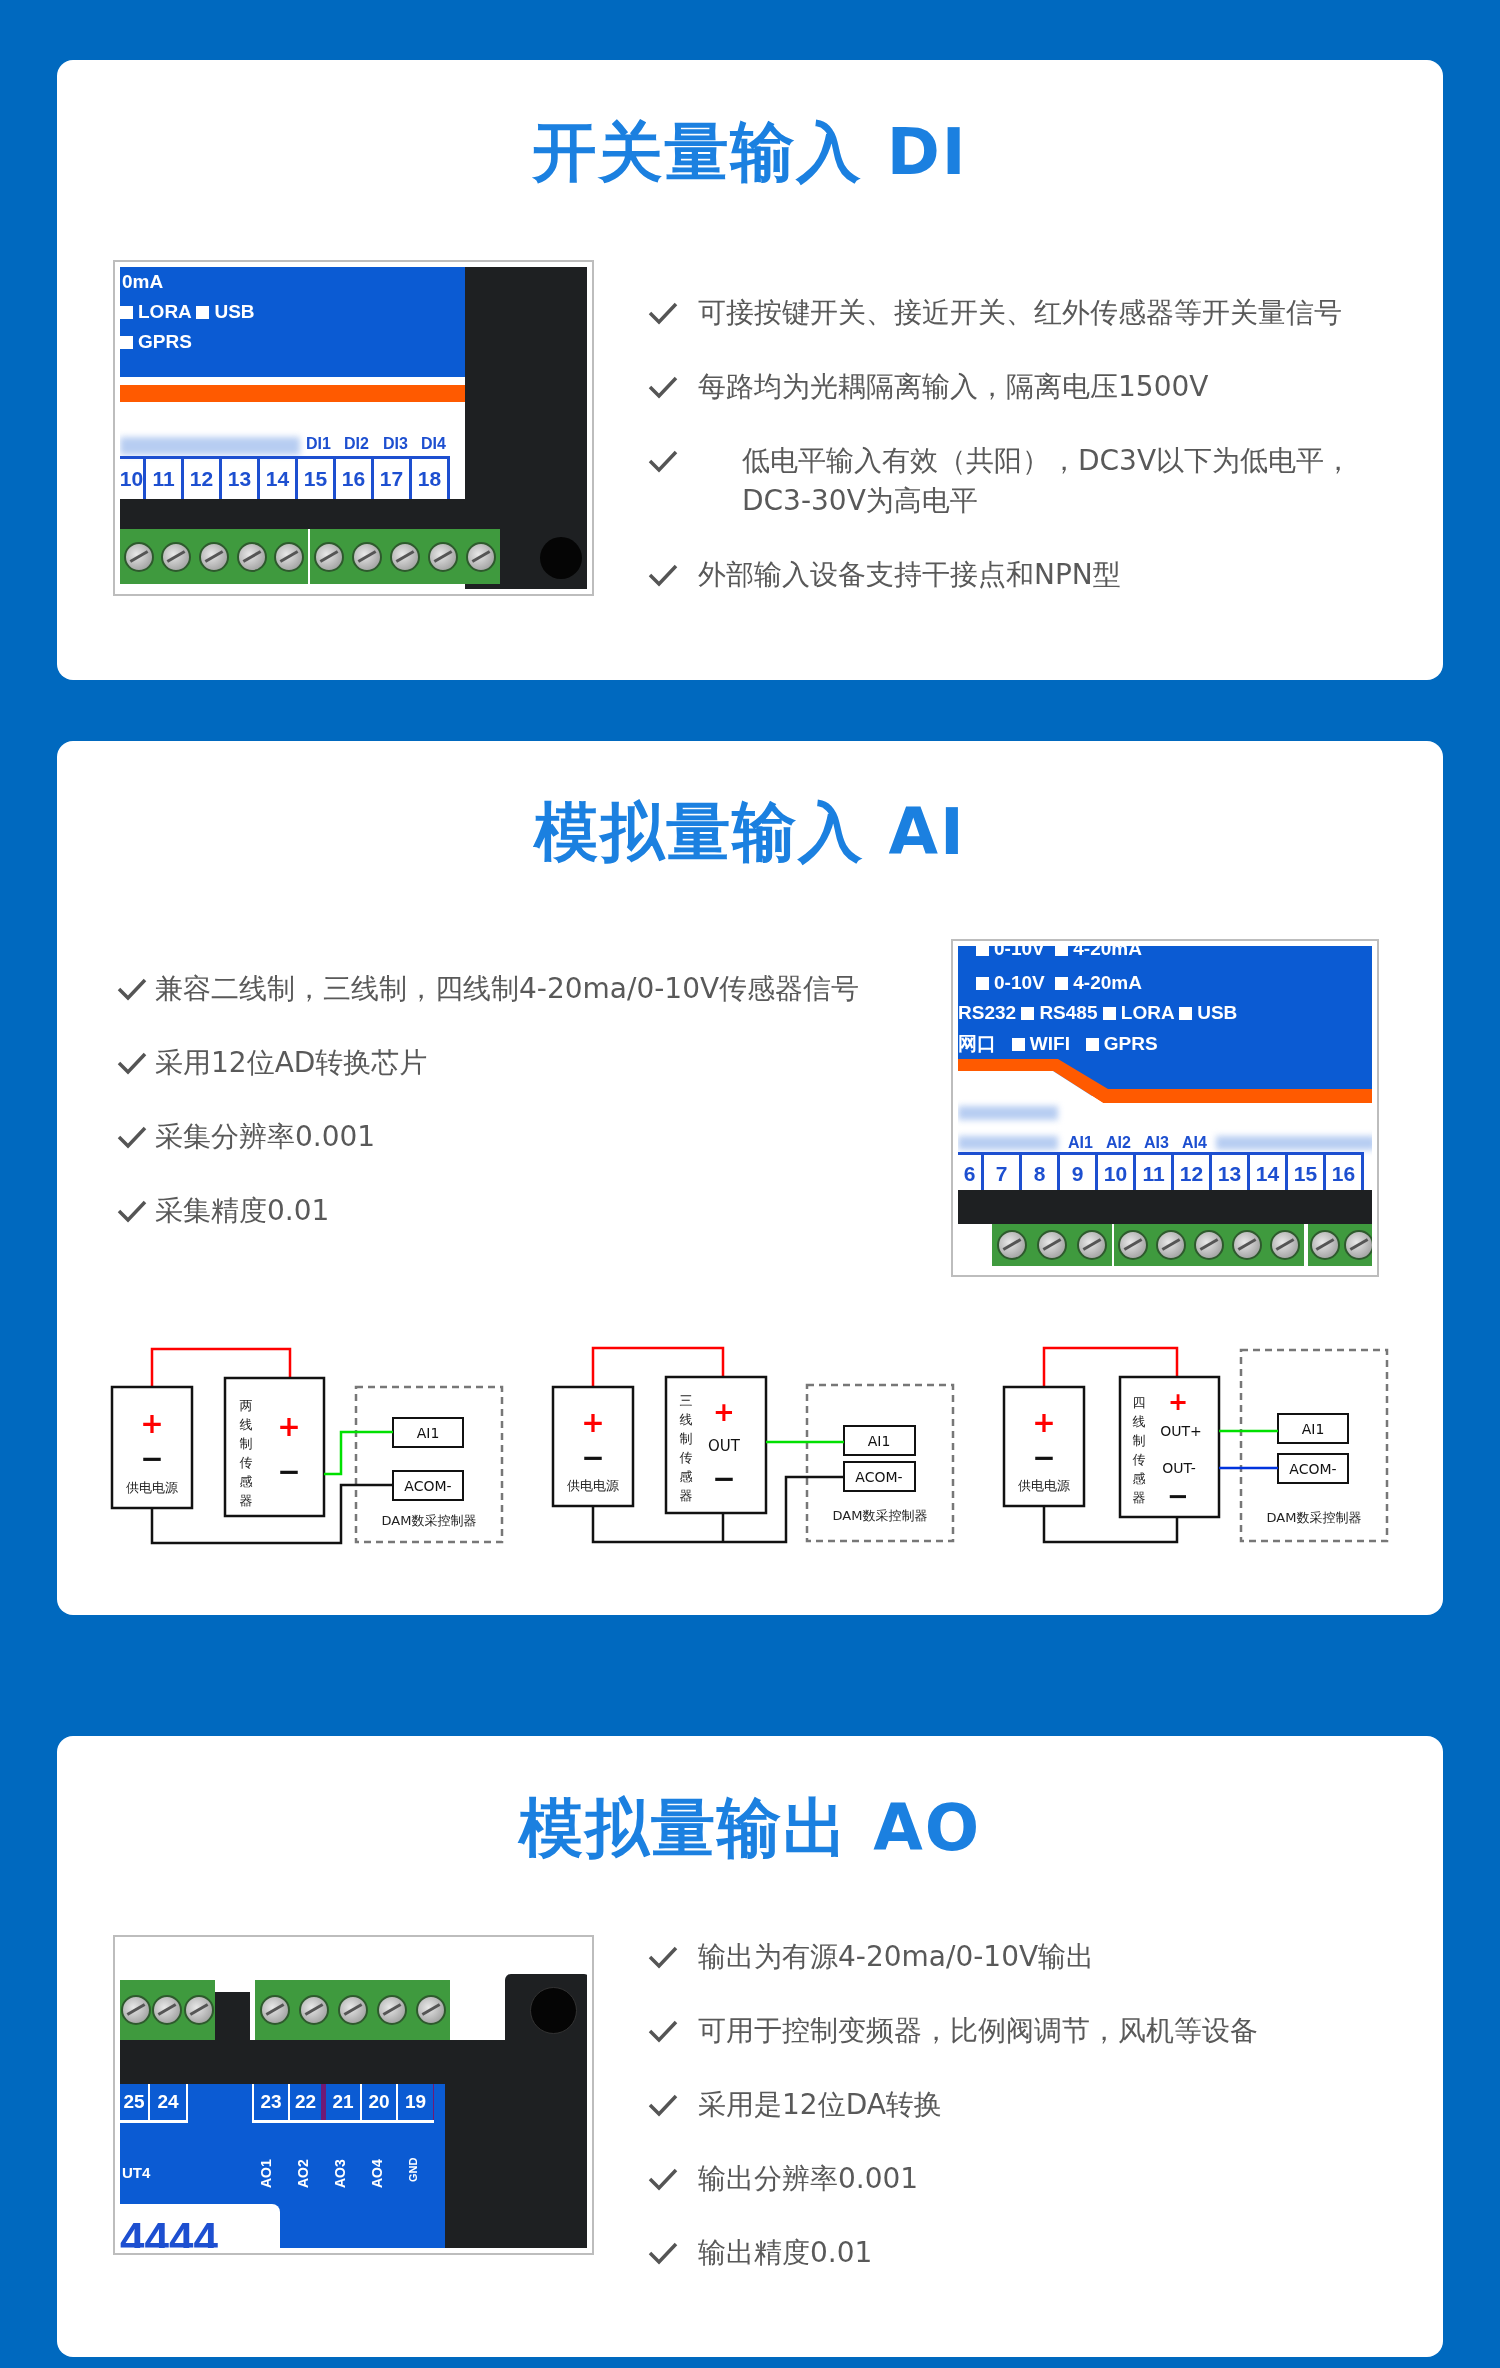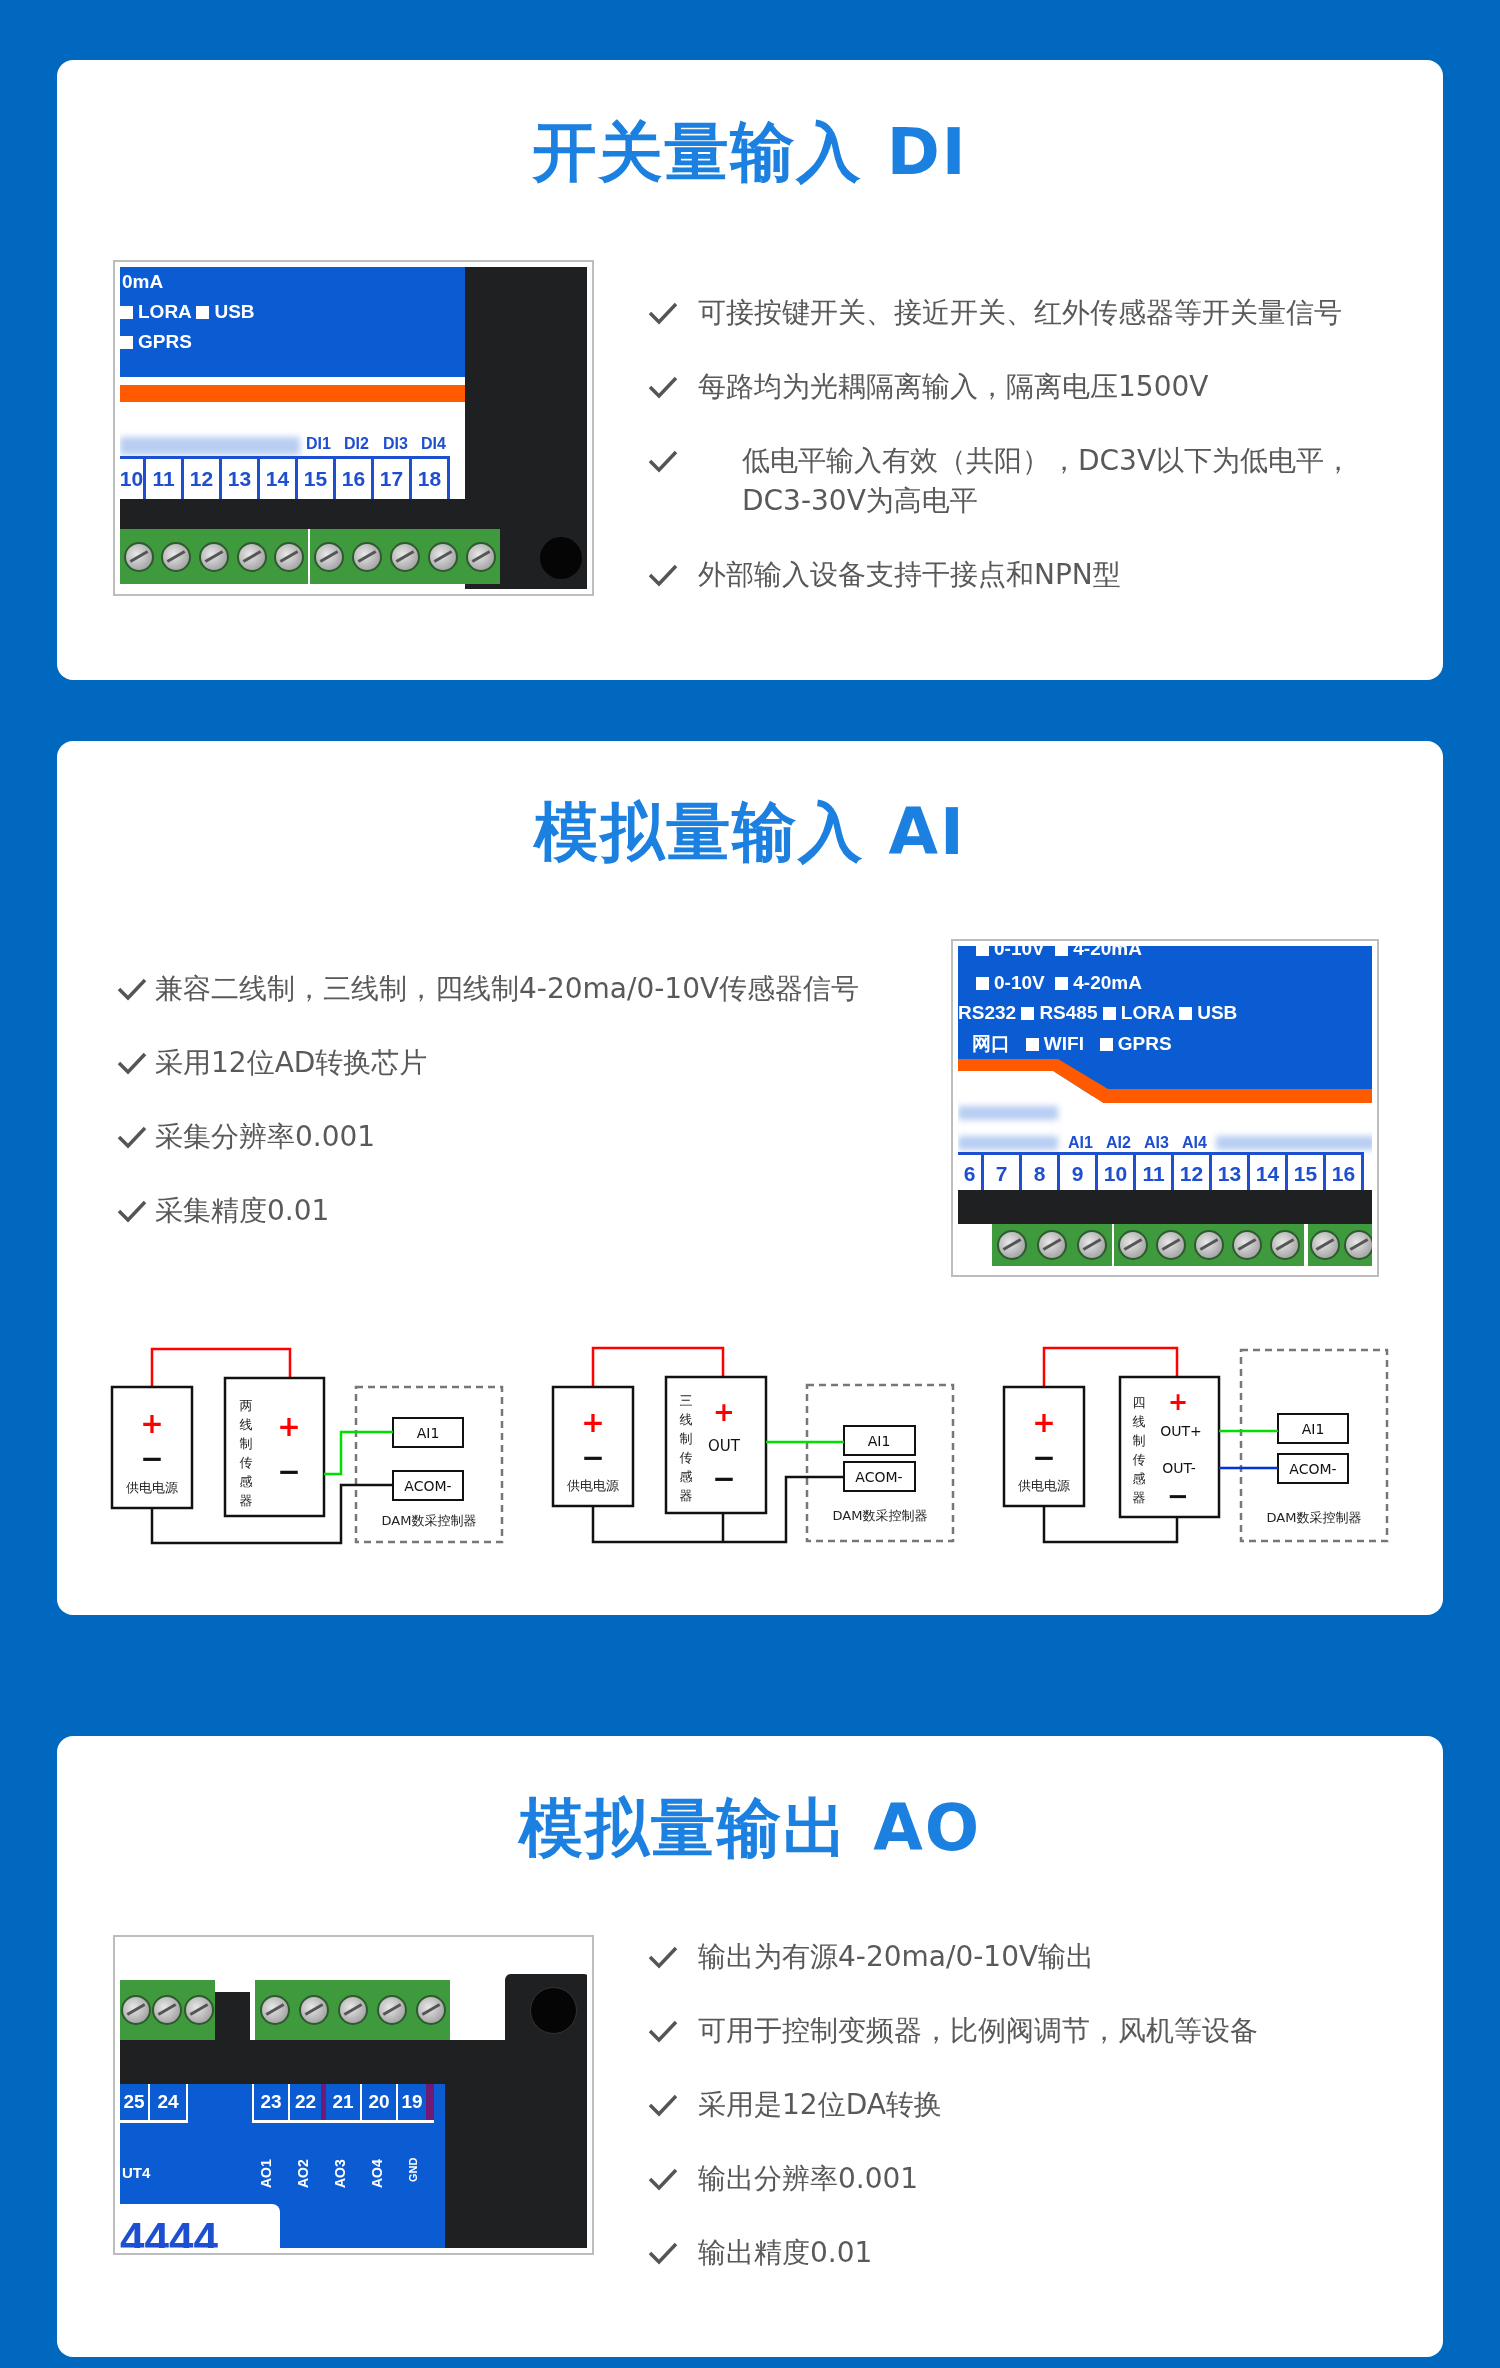--- a/index.html
+++ b/index.html
@@ -150,21 +150,21 @@
       </span>
     <span class="check-text" style="margin-left:-12px;">采集精度0.01</span>
   </div>
 
   <div class="photo" style="left:894px;top:198px;width:428px;height:338px;">
     <div class="photo-inner">
       <div class="pcb-blue" style="left:0;top:0;width:418px;height:150px;"></div>
       <div class="pcb-text" style="left:18px;top:-8px;"><span class="sq"></span><span>0-10V</span> &nbsp;<span class="sq"></span><span>4-20mA</span></div>
       <div class="pcb-text" style="left:18px;top:26px;"><span class="sq"></span><span>0-10V</span> &nbsp;<span class="sq"></span><span>4-20mA</span></div>
       <div class="pcb-text" style="left:0;top:56px;"><span>RS232</span> <span class="sq"></span><span>RS485</span> <span class="sq"></span><span>LORA</span> <span class="sq"></span><span>USB</span></div>
-      <div class="pcb-text" style="left:0;top:85px;padding-left:14px;"><span>网口</span> &nbsp;&nbsp;<span class="sq"></span><span>WIFI</span> &nbsp;&nbsp;<span class="sq"></span><span>GPRS</span></div>
+      <div class="pcb-text" style="left:0;top:85px;"><span>网口</span> &nbsp;&nbsp;<span class="sq"></span><span>WIFI</span> &nbsp;&nbsp;<span class="sq"></span><span>GPRS</span></div>
       <svg style="position:absolute;left:0;top:105px;" width="418" height="60">
         <path d="M0 8 L100 8 L150 38 L418 38 L418 52 L145 52 L95 20 L0 20 Z" fill="#ff5a00"></path>
         <path d="M0 20 L95 20 L145 52 L418 52 L418 60 L0 60 Z" fill="#ffffff"></path>
       </svg>
       <div class="white-area" style="left:0;top:160px;width:418px;height:45px;"></div>
       <div class="blur" style="left:0;top:160px;width:100px;height:14px;"></div>
       <div class="blur" style="left:0;top:190px;width:100px;height:14px;"></div>
       <div class="blur" style="left:258px;top:190px;width:160px;height:14px;"></div>
       <div class="lbl-blue" style="left:110px;top:188px;">AI1</div>
       <div class="lbl-blue" style="left:148px;top:188px;">AI2</div>
@@ -308,21 +308,21 @@
       <div class="pcb-blue" style="left:0;top:142px;width:325px;height:188px;"></div>
       <div class="term-row" style="left:0;top:142px;height:36px;border-top:none;border-bottom:3px solid #fff;">
         <div class="term" style="width:30px;font-size:19px;color:#fff;border-right:2px solid #fff;">25</div>
         <div class="term" style="width:38px;font-size:19px;color:#fff;border-right:2px solid #fff;">24</div>
       </div>
       <div class="term-row" style="left:132px;top:142px;height:36px;border-top:none;border-bottom:3px solid #fff;border-left:2px solid #fff;">
         <div class="term" style="width:36px;font-size:19px;color:#fff;border-right:2px solid #fff;">23</div>
         <div class="term" style="width:36px;font-size:19px;color:#fff;border-right:5px solid #701a75;">22</div>
         <div class="term" style="width:36px;font-size:19px;color:#fff;border-right:2px solid #fff;">21</div>
         <div class="term" style="width:36px;font-size:19px;color:#fff;border-right:2px solid #fff;">20</div>
-        <div class="term" style="width:36px;font-size:19px;color:#fff;border-right:8px solid #701a75;">19</div>
+        <div class="term" style="width:36px;font-size:19px;color:#fff;border-right:1px solid #701a75;">19</div>
       </div>
       <div class="pcb-text" style="left:2px;top:222px;font-size:15px;">UT4</div>
       <div class="pcb-text" style="left:138px;top:214px;font-size:14px;transform:rotate(-90deg);transform-origin:left top;top:246px;">AO1</div>
       <div class="pcb-text" style="left:175px;top:246px;font-size:14px;transform:rotate(-90deg);transform-origin:left top;">AO2</div>
       <div class="pcb-text" style="left:212px;top:246px;font-size:14px;transform:rotate(-90deg);transform-origin:left top;">AO3</div>
       <div class="pcb-text" style="left:249px;top:246px;font-size:14px;transform:rotate(-90deg);transform-origin:left top;">AO4</div>
       <div class="pcb-text" style="left:287px;top:240px;font-size:11px;transform:rotate(-90deg);transform-origin:left top;">GND</div>
       <div style="position:absolute;left:0;top:262px;width:160px;height:70px;background:#fff;border-radius:0 8px 0 0;"></div>
       <div style="position:absolute;left:0;top:272px;font-size:44px;font-weight:bold;color:#1d4fd0;font-family:'Liberation Sans',sans-serif;">4444</div>
     </div>

